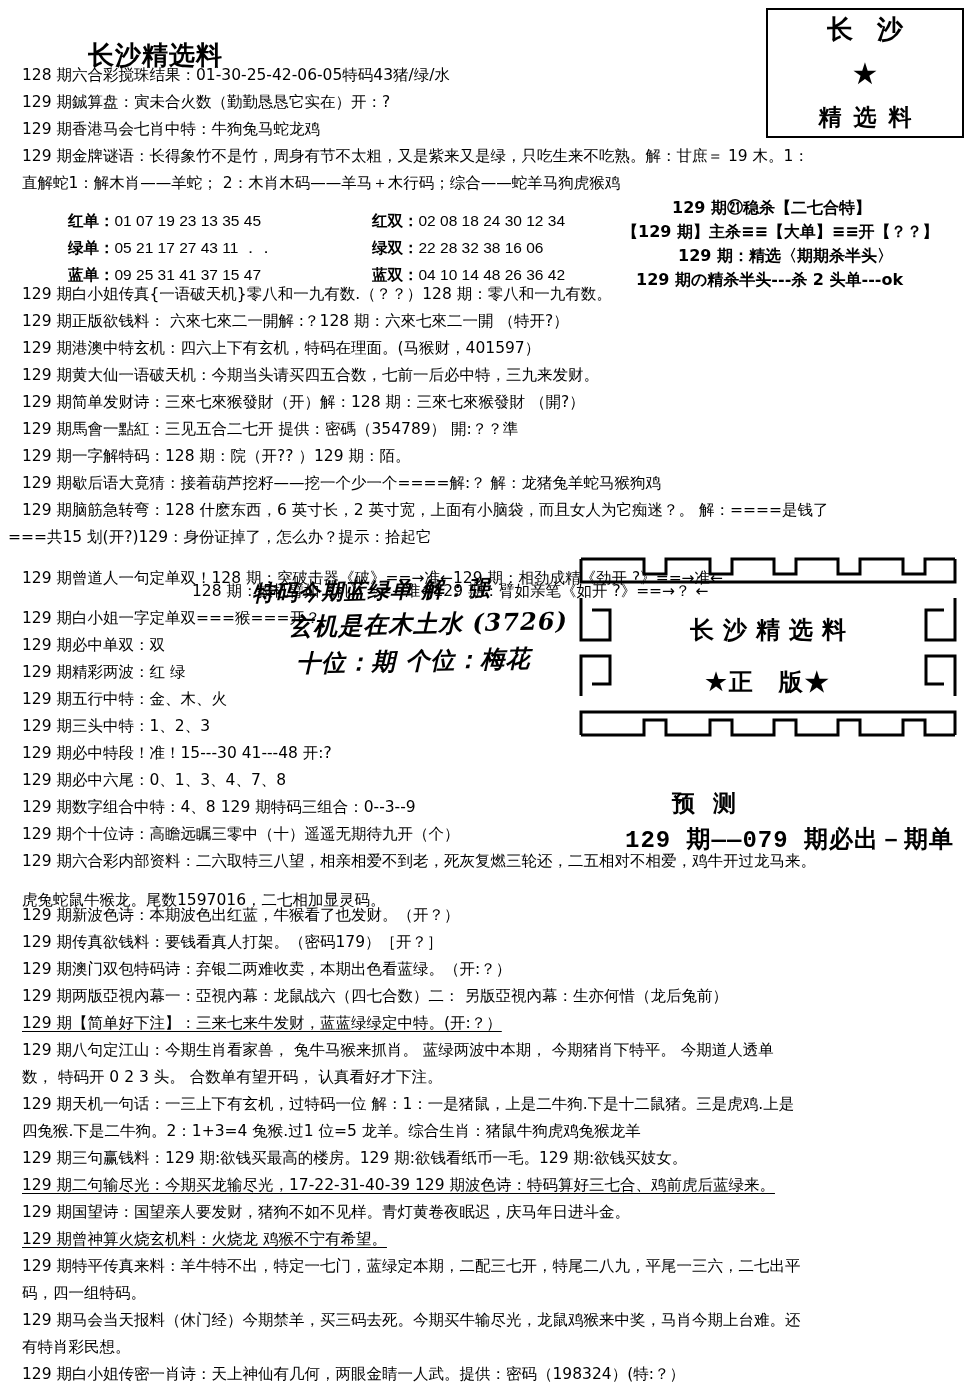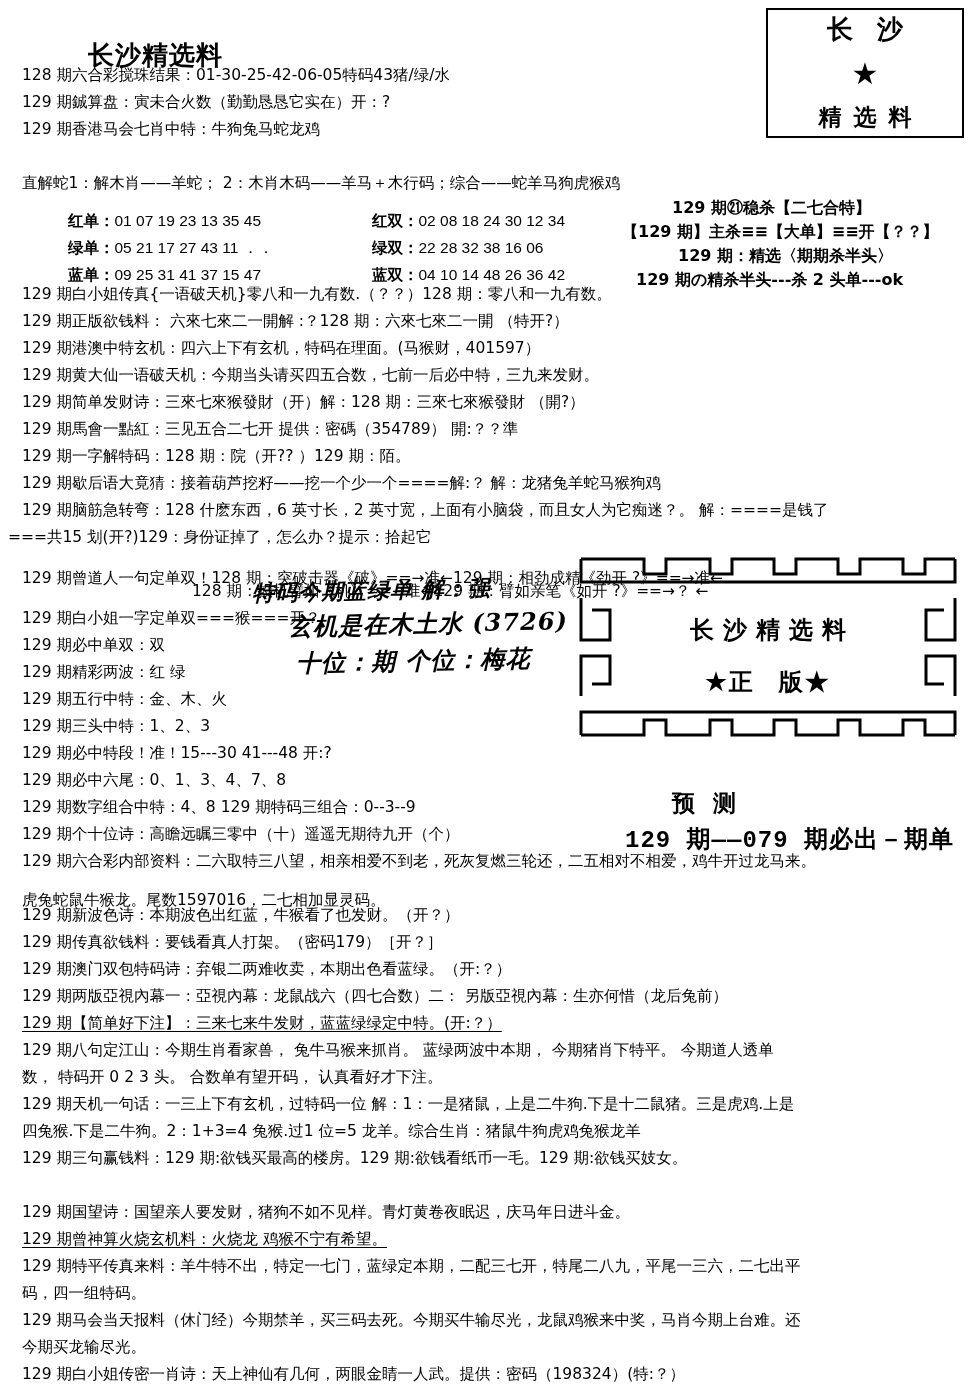--- a/index.html
+++ b/index.html
@@ -79,20 +79,21 @@
     <div class="logo-row">长沙</div>
     <div class="logo-star">★</div>
     <div class="logo-row small">精选料</div>
   </div>
 
   <div class="title">长沙精选料</div>
 
   <div class="ln" style="left:22px;top:68px;">128 期六合彩搅珠结果：01-30-25-42-06-05特码43猪/绿/水</div>
   <div class="ln" style="left:22px;top:95px;">129 期鋮算盘：寅未合火数（勤勤恳恳它实在）开：?</div>
   <div class="ln" style="left:22px;top:122px;">129 期香港马会七肖中特：牛狗兔马蛇龙鸡</div>
+  <div class="ln" style="left:22px;top:149px;">129 期金牌谜语：长得象竹不是竹，周身有节不太粗，又是紫来又是绿，只吃生来不吃熟。解：甘庶＝ 19 木。1：</div>
   <div class="ln" style="left:22px;top:176px;">直解蛇1：解木肖——羊蛇；  2：木肖木码——羊马＋木行码；综合——蛇羊马狗虎猴鸡</div>
 
   <div class="numblk" style="left:68px;top:211px;">
     <span class="lbl">红单：</span><span class="nums">01 07 19 23 13 35 45</span>
   </div>
   <div class="numblk" style="left:68px;top:238px;">
     <span class="lbl">绿单：</span><span class="nums">05 21 17 27 43 11     ．．</span>
   </div>
   <div class="numblk" style="left:68px;top:265px;">
     <span class="lbl">蓝单：</span><span class="nums">09 25 31 41 37 15 47</span>
@@ -139,26 +140,27 @@
   <div class="ln" style="left:22px;top:908px;">129 期新波色诗：本期波色出红蓝，牛猴看了也发财。（开？）</div>
   <div class="ln" style="left:22px;top:935px;">129 期传真欲钱料：要钱看真人打架。（密码179）［开？］</div>
   <div class="ln" style="left:22px;top:962px;">129 期澳门双包特码诗：弃银二两难收卖，本期出色看蓝绿。（开:？）</div>
   <div class="ln" style="left:22px;top:989px;">129 期两版亞視內幕一：亞視內幕：龙鼠战六（四七合数）二： 另版亞視內幕：生亦何惜（龙后兔前）</div>
   <div class="ln ul" style="left:22px;top:1016px;">129 期【简单好下注】：三来七来牛发财，蓝蓝绿绿定中特。(开:？）</div>
   <div class="ln" style="left:22px;top:1043px;">129 期八句定江山：今期生肖看家兽， 兔牛马猴来抓肖。 蓝绿两波中本期， 今期猪肖下特平。 今期道人透单</div>
   <div class="ln" style="left:22px;top:1070px;">数， 特码开 0 2 3 头。 合数单有望开码， 认真看好才下注。</div>
   <div class="ln" style="left:22px;top:1097px;">129 期天机一句话：一三上下有玄机，过特码一位 解：1：一是猪鼠，上是二牛狗.下是十二鼠猪。三是虎鸡.上是</div>
   <div class="ln" style="left:22px;top:1124px;">四兔猴.下是二牛狗。2：1+3=4 兔猴.过1 位=5 龙羊。综合生肖：猪鼠牛狗虎鸡兔猴龙羊</div>
   <div class="ln" style="left:22px;top:1151px;">129 期三句赢钱料：129 期:欲钱买最高的楼房。129 期:欲钱看纸币一毛。129 期:欲钱买妓女。</div>
+  <div class="ln ul" style="left:22px;top:1178px;">129 期二句输尽光：今期买龙输尽光，17-22-31-40-39           129 期波色诗：特码算好三七合、鸡前虎后蓝绿来。</div>
   <div class="ln" style="left:22px;top:1205px;">129 期国望诗：国望亲人要发财，猪狗不如不见样。青灯黄卷夜眠迟，庆马年日进斗金。</div>
   <div class="ln ul" style="left:22px;top:1232px;">129 期曾神算火烧玄机料：火烧龙  鸡猴不宁有希望。</div>
   <div class="ln" style="left:22px;top:1259px;">129 期特平传真来料：羊牛特不出，特定一七门，蓝绿定本期，二配三七开，特尾二八九，平尾一三六，二七出平</div>
   <div class="ln" style="left:22px;top:1286px;">码，四一组特码。</div>
   <div class="ln" style="left:22px;top:1313px;">129 期马会当天报料（休门经）今期禁羊，买三码去死。今期买牛输尽光，龙鼠鸡猴来中奖，马肖今期上台难。还</div>
-  <div class="ln" style="left:22px;top:1340px;">今期买龙输尽光。</div>
+  <div class="ln" style="left:22px;top:1340px;">有特肖彩民想。</div>
   <div class="ln" style="left:22px;top:1367px;"> 129 期白小姐传密一肖诗：天上神仙有几何，两眼金睛一人武。提供：密码（198324）(特:？）</div>
 
   <div class="ln" style="left:22px;top:1583px;"></div>
 
   <div class="frame">
     <svg width="380" height="182" viewBox="0 0 380 182">
       <g fill="none" stroke="#000" stroke-width="3">
 
         <path d="M3,3 L66,3 L66,18 L88,18 L88,3 L132,3 L132,18 L154,18 L154,3 L196,3 L196,18 L218,18 L218,3 L260,3 L260,18 L282,18 L282,3 L325,3 L325,18 L347,18 L347,3 L377,3"></path>
         <path d="M3,3 L3,26 L377,26 L377,3"></path>

